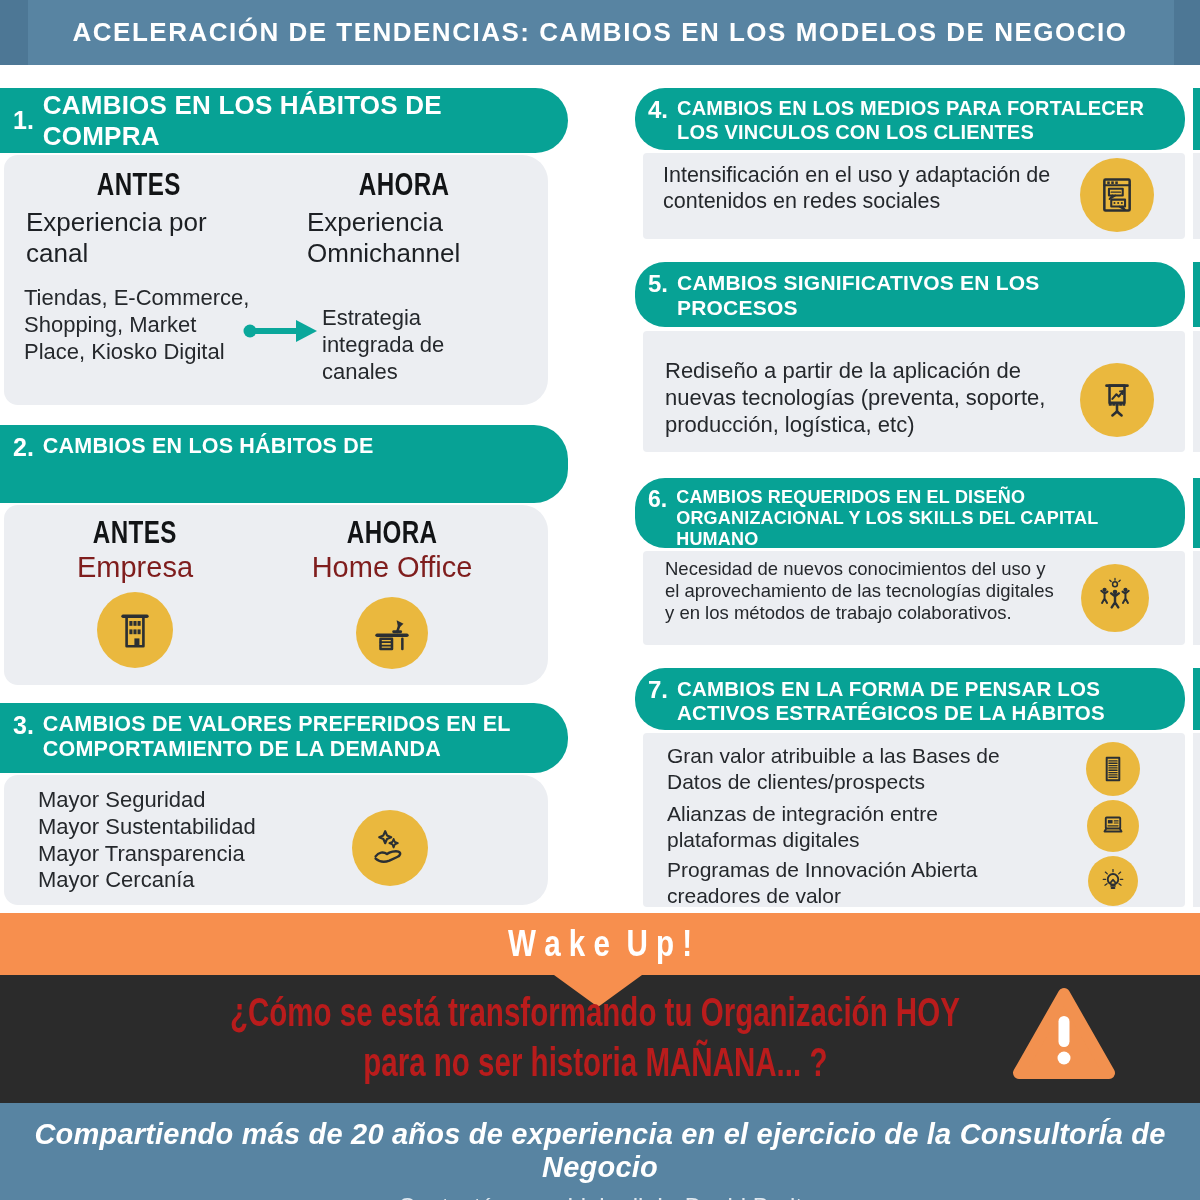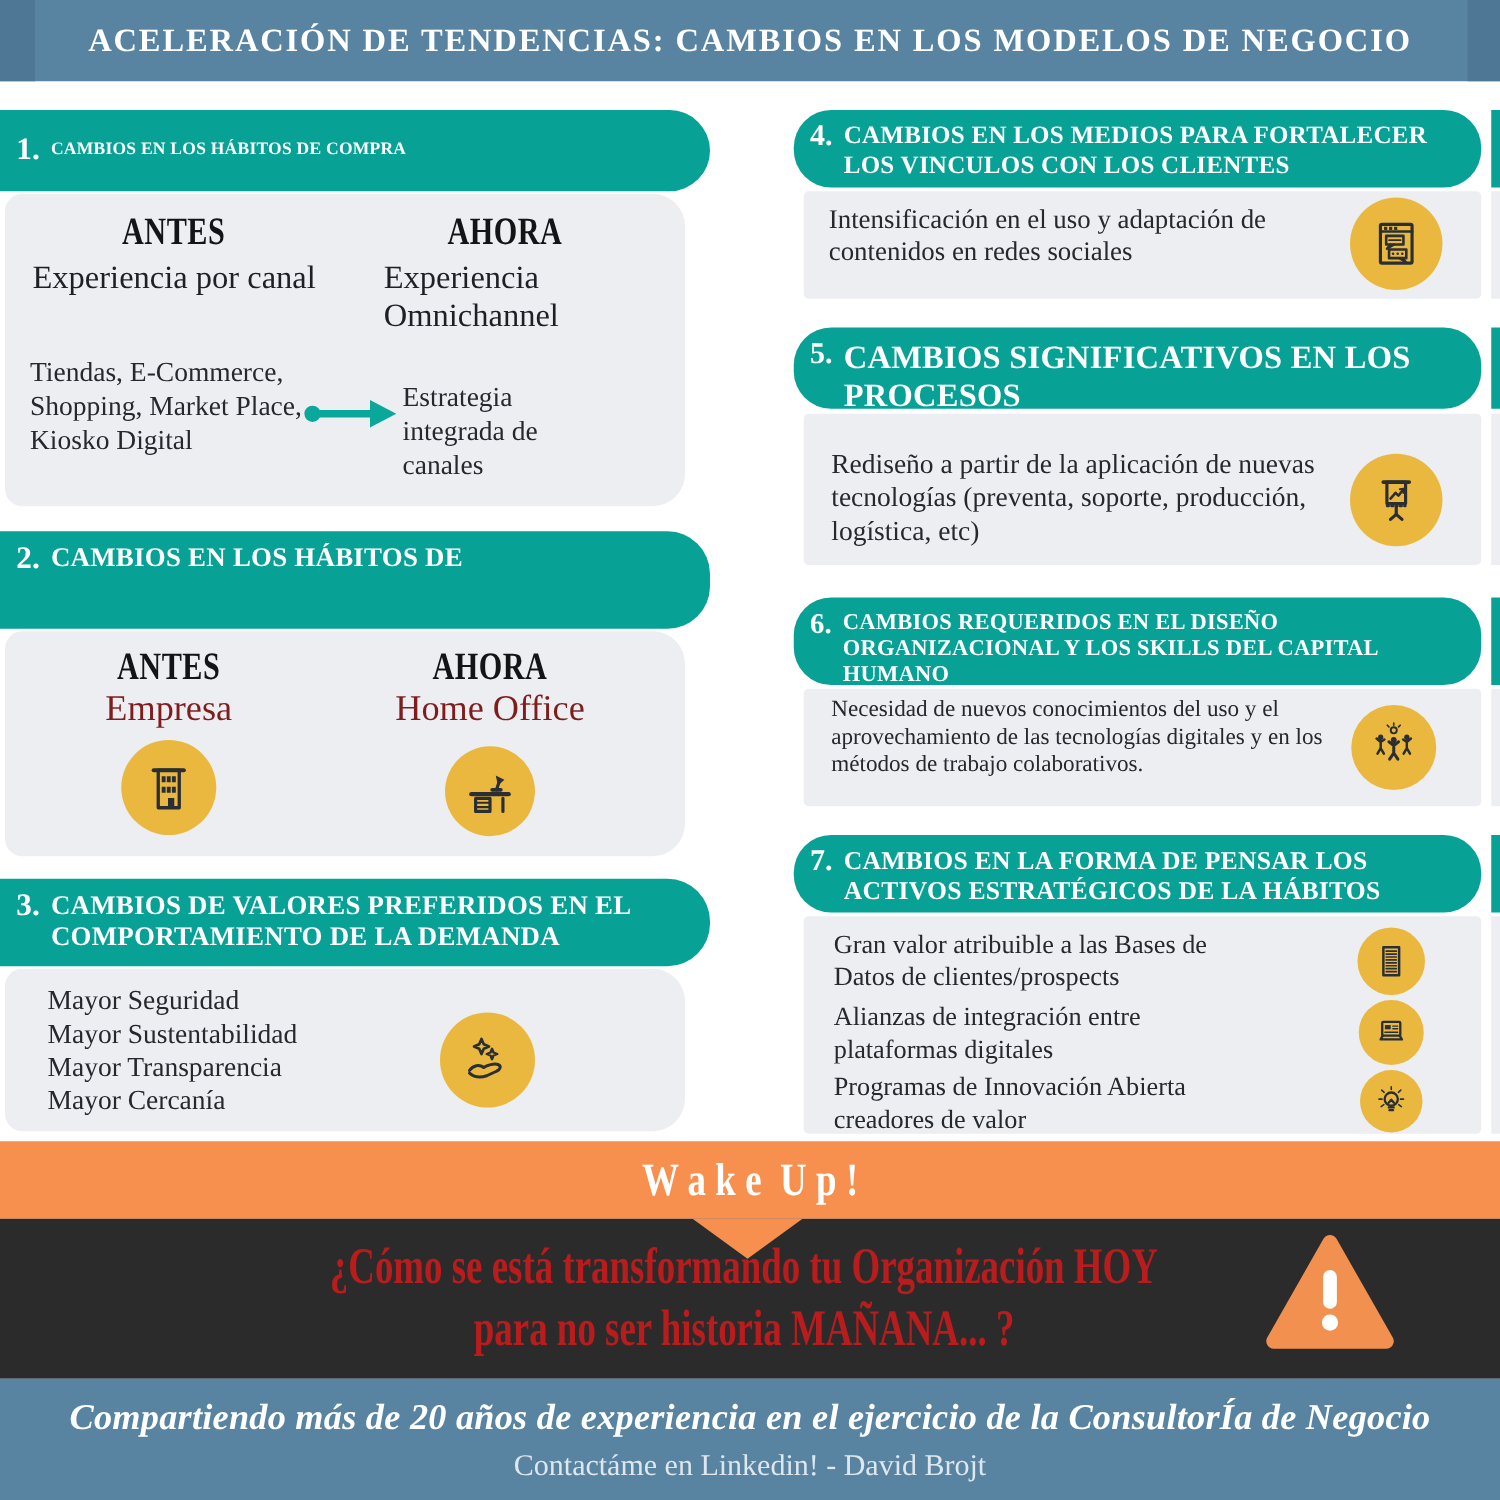--- a/index.html
+++ b/index.html
@@ -1,17 +1,17 @@
 <!DOCTYPE html>
 <html><head>
 <meta charset="utf-8">
 <style>
   html,body{margin:0;padding:0;background:#fff;}
   .page{position:relative;width:1200px;height:1200px;background:#ffffff;overflow:hidden;
-        font-family:Liberation Serif, serif;color:#24272b;}
+        font-family:Liberation Sans, sans-serif;color:#24272b;}
 
   
   .top-header{position:absolute;left:0;top:0;width:1200px;height:65px;background:#5884a2;
               display:flex;align-items:center;justify-content:center;}
   .top-header .edge{position:absolute;top:0;height:65px;background:#4d7795;}
   .top-title{color:#fff;font-weight:bold;font-size:26px;letter-spacing:1.5px;white-space:nowrap;}
 
   
   .sec-head{position:absolute;background:#07a295;color:#fff;display:flex;align-items:flex-start;
             box-sizing:border-box;padding:9px 14px 6px 13px;}
@@ -60,21 +60,21 @@
 <div class="page">
 
   <div class="top-header">
     <div class="edge" style="left:0;width:28px;"></div>
     <div class="edge" style="right:0;width:26px;"></div>
     <div class="top-title">ACELERACIÓN DE TENDENCIAS: CAMBIOS EN LOS MODELOS DE NEGOCIO</div>
   </div>
 
   <div class="sec-head left single" style="top:88px;height:65px;">
     <span class="num">1.</span>
-    <span class="ttl" style="font-size:14px;">
+    <span class="ttl" style="font-size:26px;">
         <span class="tl">CAMBIOS EN LOS HÁBITOS DE COMPRA</span>
       </span>
   </div>
   <div class="sec-body left" style="top:155px;height:250px;">
     <div class="abs" style="left:30px;top:12px;width:210px;text-align:center;">
       <span class="cond col-label">ANTES</span>
     </div>
     <div class="abs" style="left:295px;top:12px;width:210px;text-align:center;">
       <span class="cond col-label">AHORA</span>
     </div>
@@ -183,21 +183,21 @@
           <circle cx="17.8" cy="27" r="0.9"></circle>
             <circle cx="21" cy="27" r="0.9"></circle>
             <circle cx="24.2" cy="27" r="0.9"></circle>
         </g>
       </svg>
     </div>
   </div>
 
   <div class="sec-head right" style="top:262px;height:65px;">
     <span class="num" style="font-size:24px;">5.</span>
-    <span class="ttl" style="font-size:26px;">
+    <span class="ttl" style="font-size:21px;">
       <span class="tl">CAMBIOS SIGNIFICATIVOS EN LOS</span>
       <span class="tl">PROCESOS</span>
     </span>
   </div>
   <div class="sec-body right" style="top:331px;height:121px;">
     <div class="abs btxt" style="left:22px;top:27px;width:400px;">Rediseño a partir de la aplicación de nuevas tecnologías (preventa, soporte, producción, logística, etc)</div>
     <div class="ycircle" style="left:437px;top:32px;width:74px;height:74px;">
       <svg class="ic" width="46" height="46" viewBox="0 0 40 40">
         <line x1="11" y1="7.5" x2="29" y2="7.5" stroke-width="2.6"></line>
         <rect x="13.5" y="7.5" width="13" height="15"></rect>

